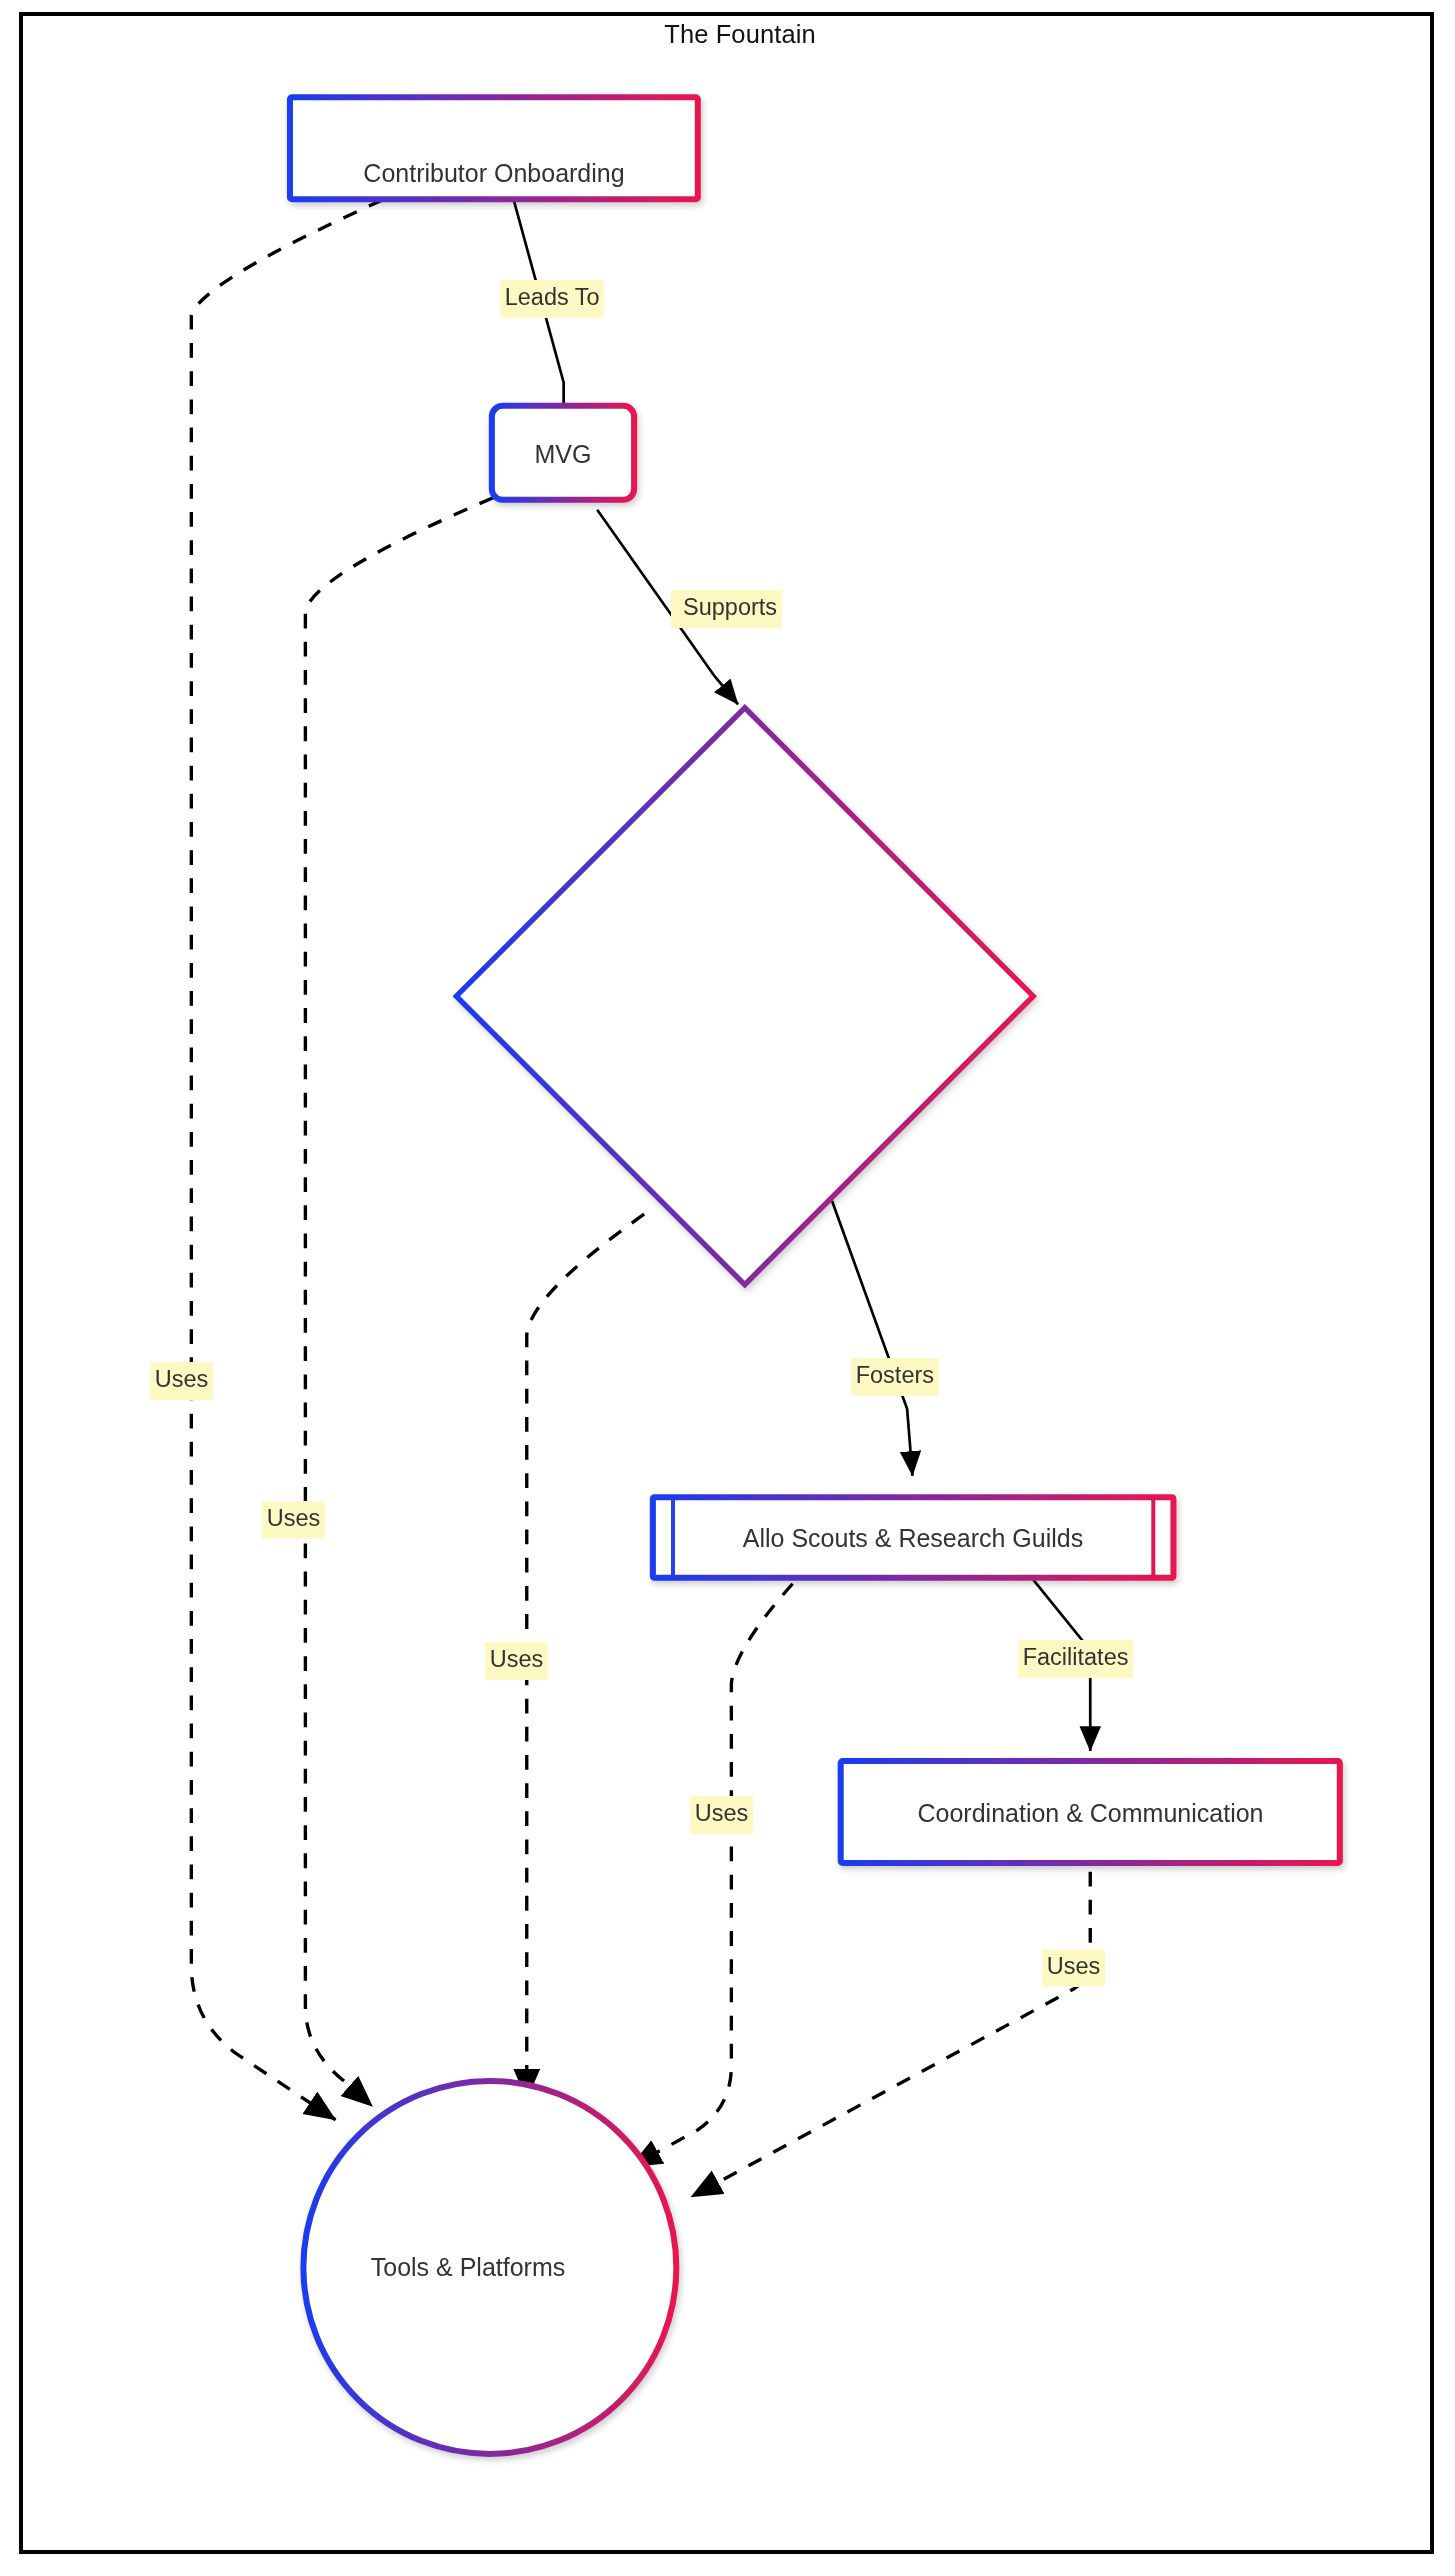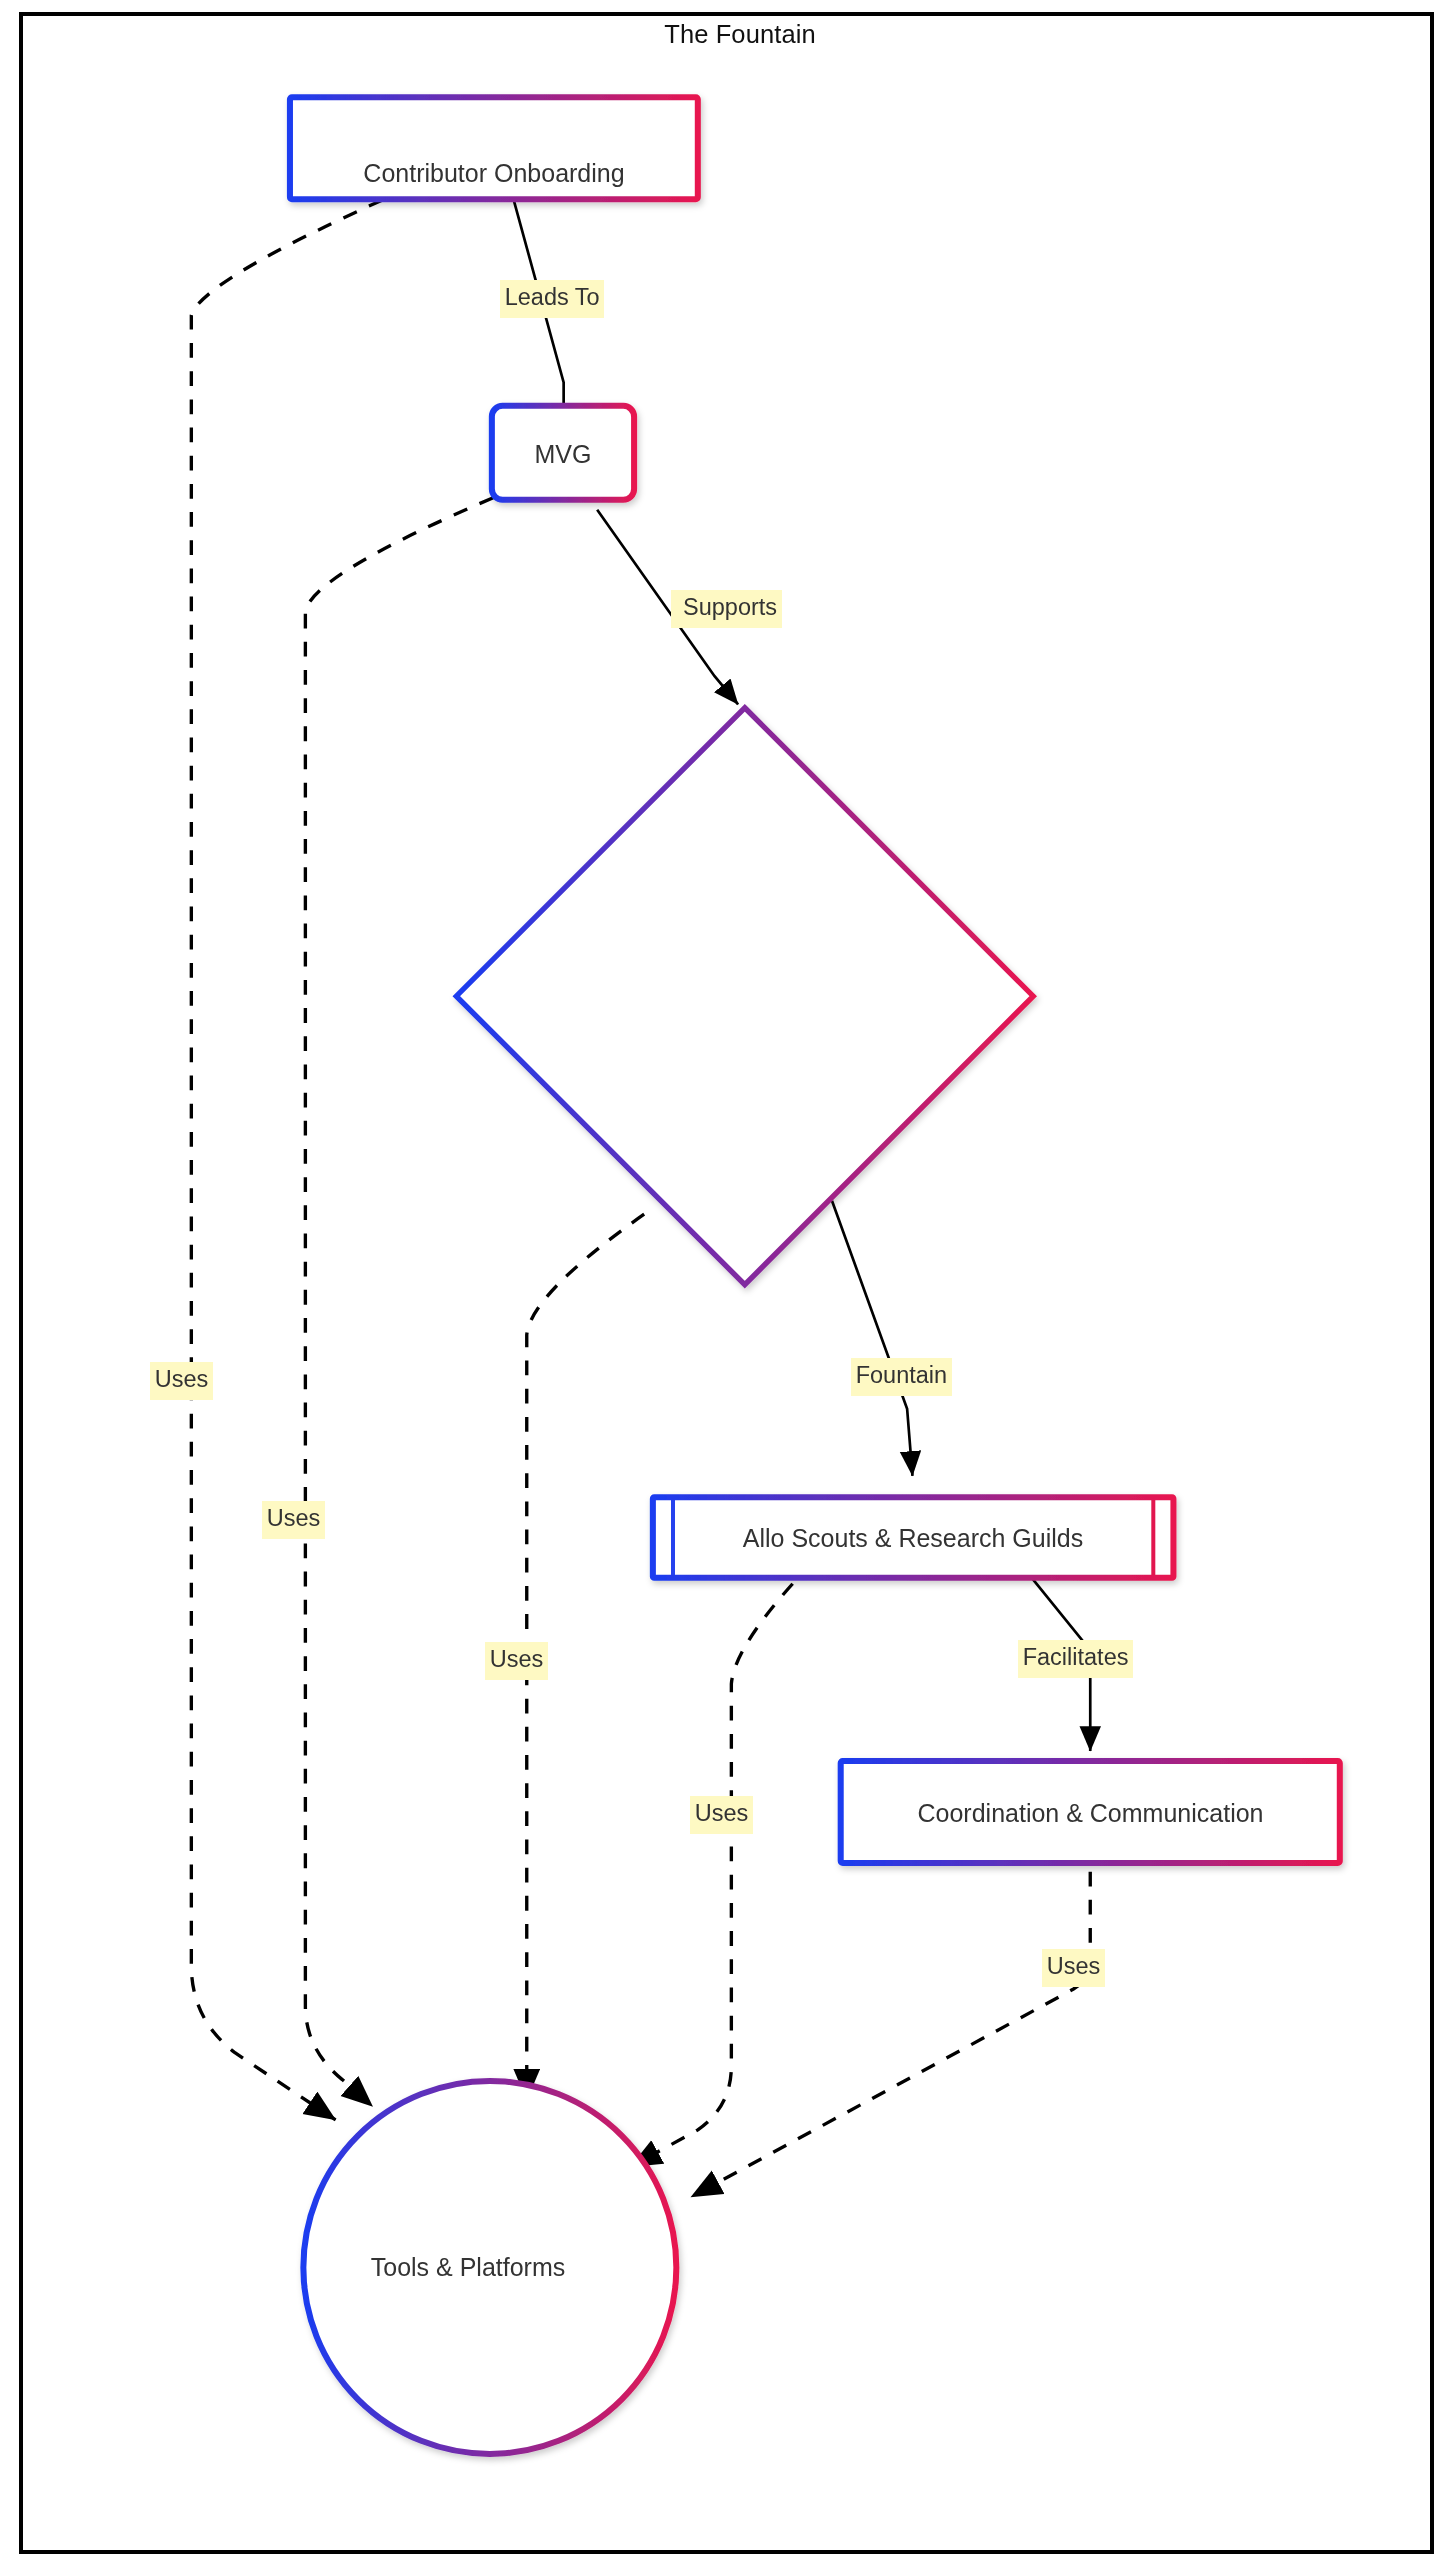--- a/index.html
+++ b/index.html
@@ -157,21 +157,21 @@
   <div class="node-label" style="left:841px; top:1798px; width:499px;">Coordination &amp; Communication</div>
 
   <div class="node-label" style="left:673px; top:1523px; width:480px;">Allo Scouts &amp; Research Guilds</div>
 
   <div class="node-label" style="left:302px; top:2252px; width:332px;">Tools &amp; Platforms</div>
 
   <div class="edge-label" style="left:500px; top:280px;">Leads To</div>
 
   <div class="edge-label" style="left:671px; top:590px;padding-left:12px;">Supports</div>
 
-  <div class="edge-label" style="left:851px; top:1358px;">Fountain</div>
+  <div class="edge-label" style="left:851px; top:1358px;">Fosters</div>
 
   <div class="edge-label" style="left:1018px; top:1640px;">Facilitates</div>
 
   <div class="edge-label" style="left:150px; top:1362px;">Uses</div>
 
   <div class="edge-label" style="left:262px; top:1501px;">Uses</div>
 
   <div class="edge-label" style="left:485px; top:1642px;">Uses</div>
 
   <div class="edge-label" style="left:690px; top:1796px;">Uses</div>

